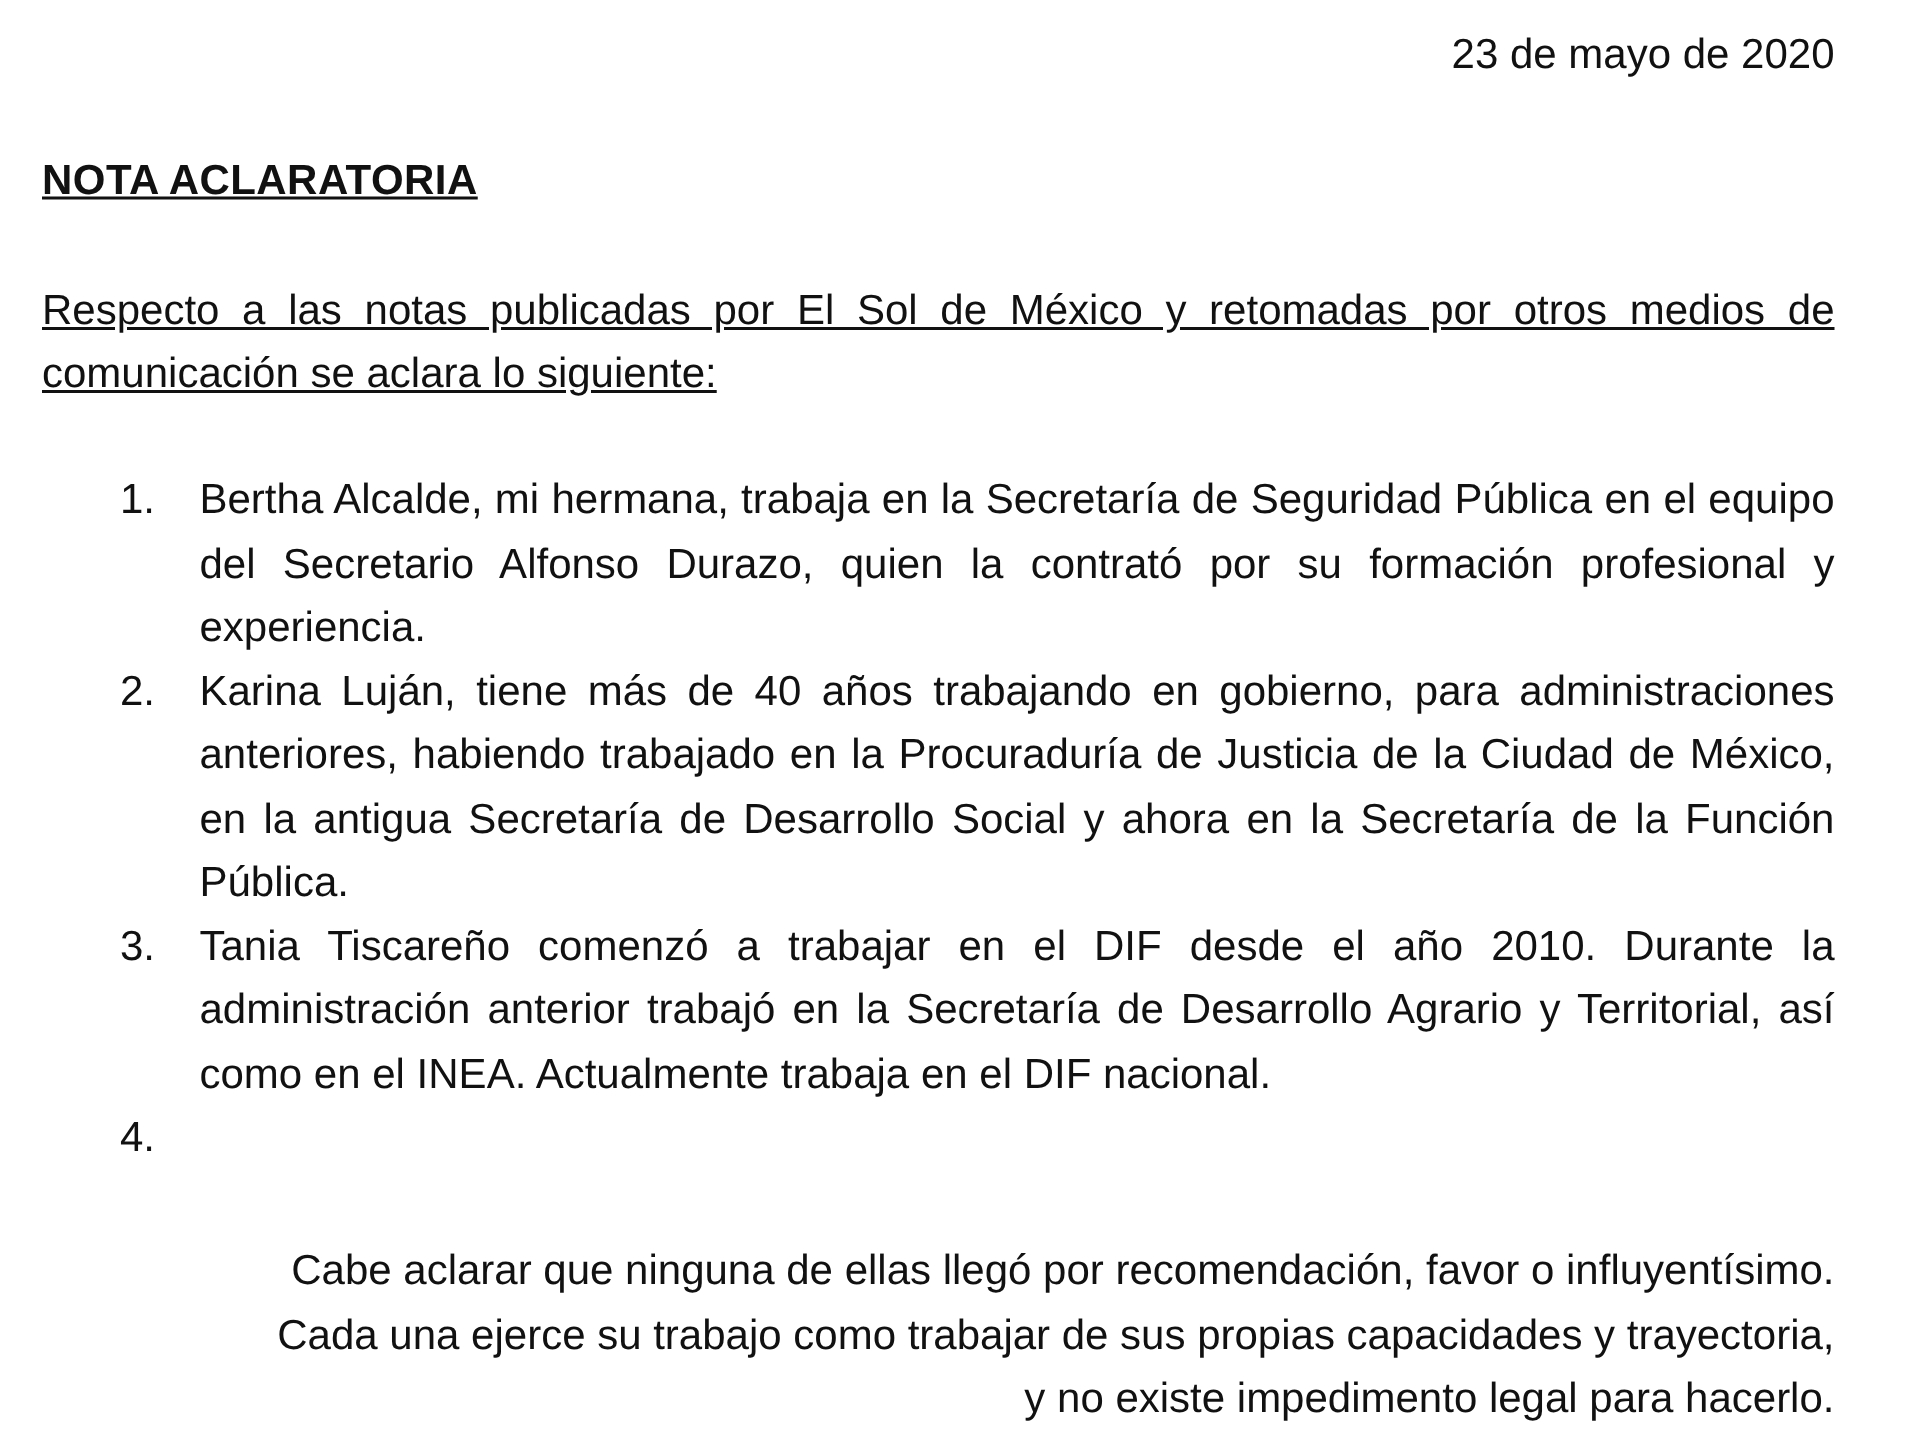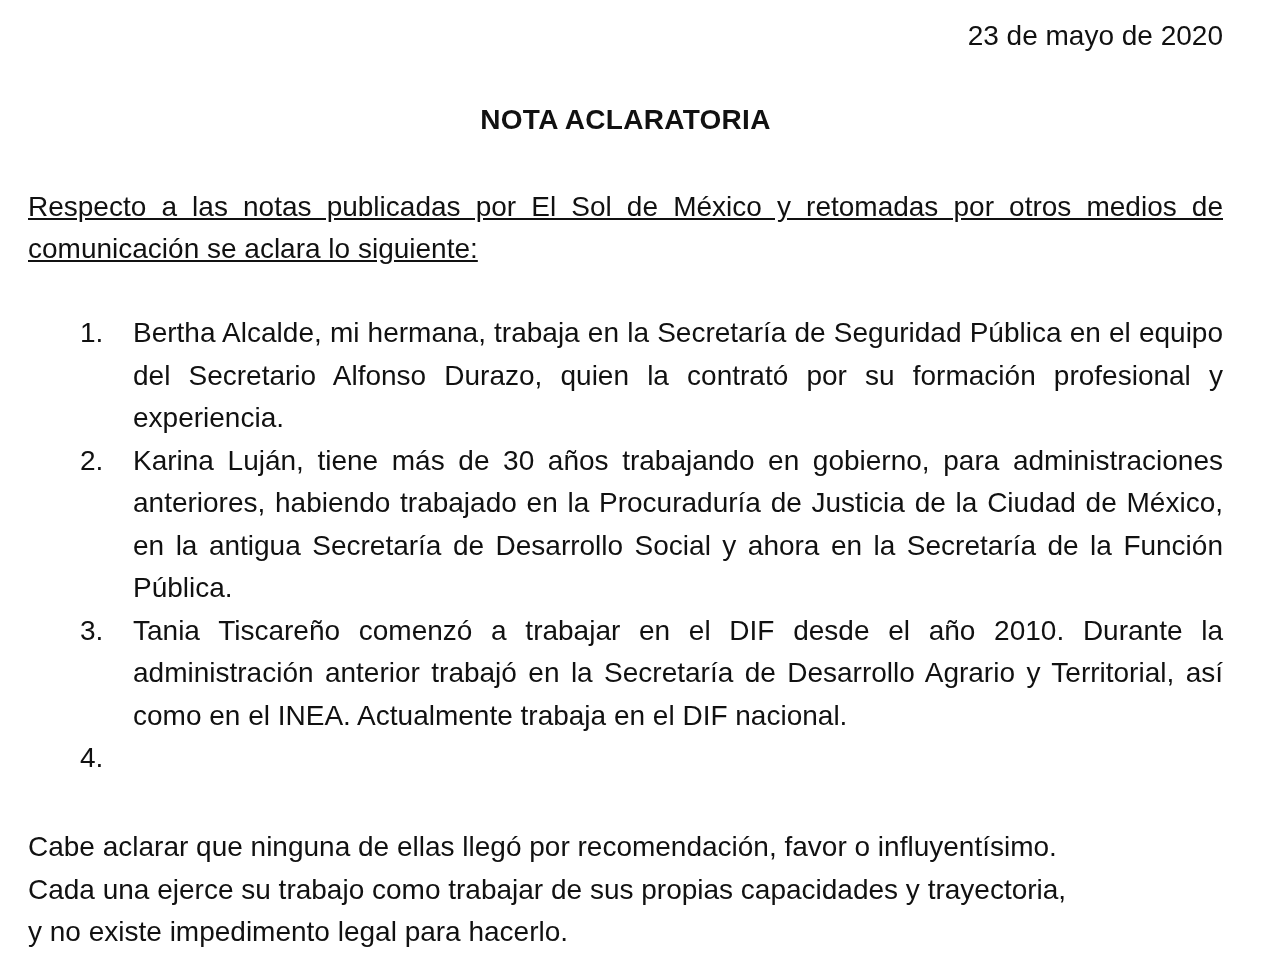--- a/index.html
+++ b/index.html
@@ -29,25 +29,25 @@
       font-size: 28px;
       line-height: 40px;
       white-space: nowrap;
       text-align: center;
     }
     .title {
       position: absolute;
       left: 0;
       width: 1195px;
       top: 100px;
-      text-align: center;
       font-weight: bold;
       font-size: 28px;
       line-height: 40px;
       letter-spacing: 0.3px;
+      text-decoration: underline;
     }
     .intro {
       position: absolute;
       left: 0;
       top: 186px;
       width: 1195px;
       font-size: 28px;
       line-height: 42px;
       text-align: justify;
       margin: 0;
@@ -79,41 +79,42 @@
       left: 0;
       top: 826px;
       width: 1195px;
       font-size: 28px;
       line-height: 42.5px;
       margin: 0;
     }
     .closing span {
       display: block;
       white-space: nowrap;
+      text-align: right;
     }
   </style>
 </head>
 <body>
 
 <div class="page">
 
   <div class="date">23 de mayo de 2020</div>
 
   <div class="title">NOTA ACLARATORIA</div>
 
   <p class="intro">Respecto a las notas publicadas por El Sol de México y retomadas por otros medios de comunicación se aclara lo siguiente:</p>
 
   <ol class="list">
     <li class="list-item">
       <span class="item-number">1.</span>
       <span>Bertha Alcalde, mi hermana, trabaja en la Secretaría de Seguridad Pública en el equipo del Secretario Alfonso Durazo, quien la contrató por su formación profesional y experiencia.</span>
     </li>
     <li class="list-item">
       <span class="item-number">2.</span>
-      <span>Karina Luján, tiene más de 30 años trabajando en gobierno, para administraciones anteriores, habiendo trabajado en la Procuraduría de Justicia de la Ciudad de México, en la antigua Secretaría de Desarrollo Social y ahora en la Secretaría de la Función Pública.</span>
+      <span>Karina Luján, tiene más de 40 años trabajando en gobierno, para administraciones anteriores, habiendo trabajado en la Procuraduría de Justicia de la Ciudad de México, en la antigua Secretaría de Desarrollo Social y ahora en la Secretaría de la Función Pública.</span>
     </li>
     <li class="list-item">
       <span class="item-number">3.</span>
       <span>Tania Tiscareño comenzó a trabajar en el DIF desde el año 2010. Durante la administración anterior trabajó en la Secretaría de Desarrollo Agrario y Territorial, así como en el INEA. Actualmente trabaja en el DIF nacional.</span>
     </li>
     <li class="list-item">
       <span class="item-number">4.</span>
     </li>
   </ol>
 

